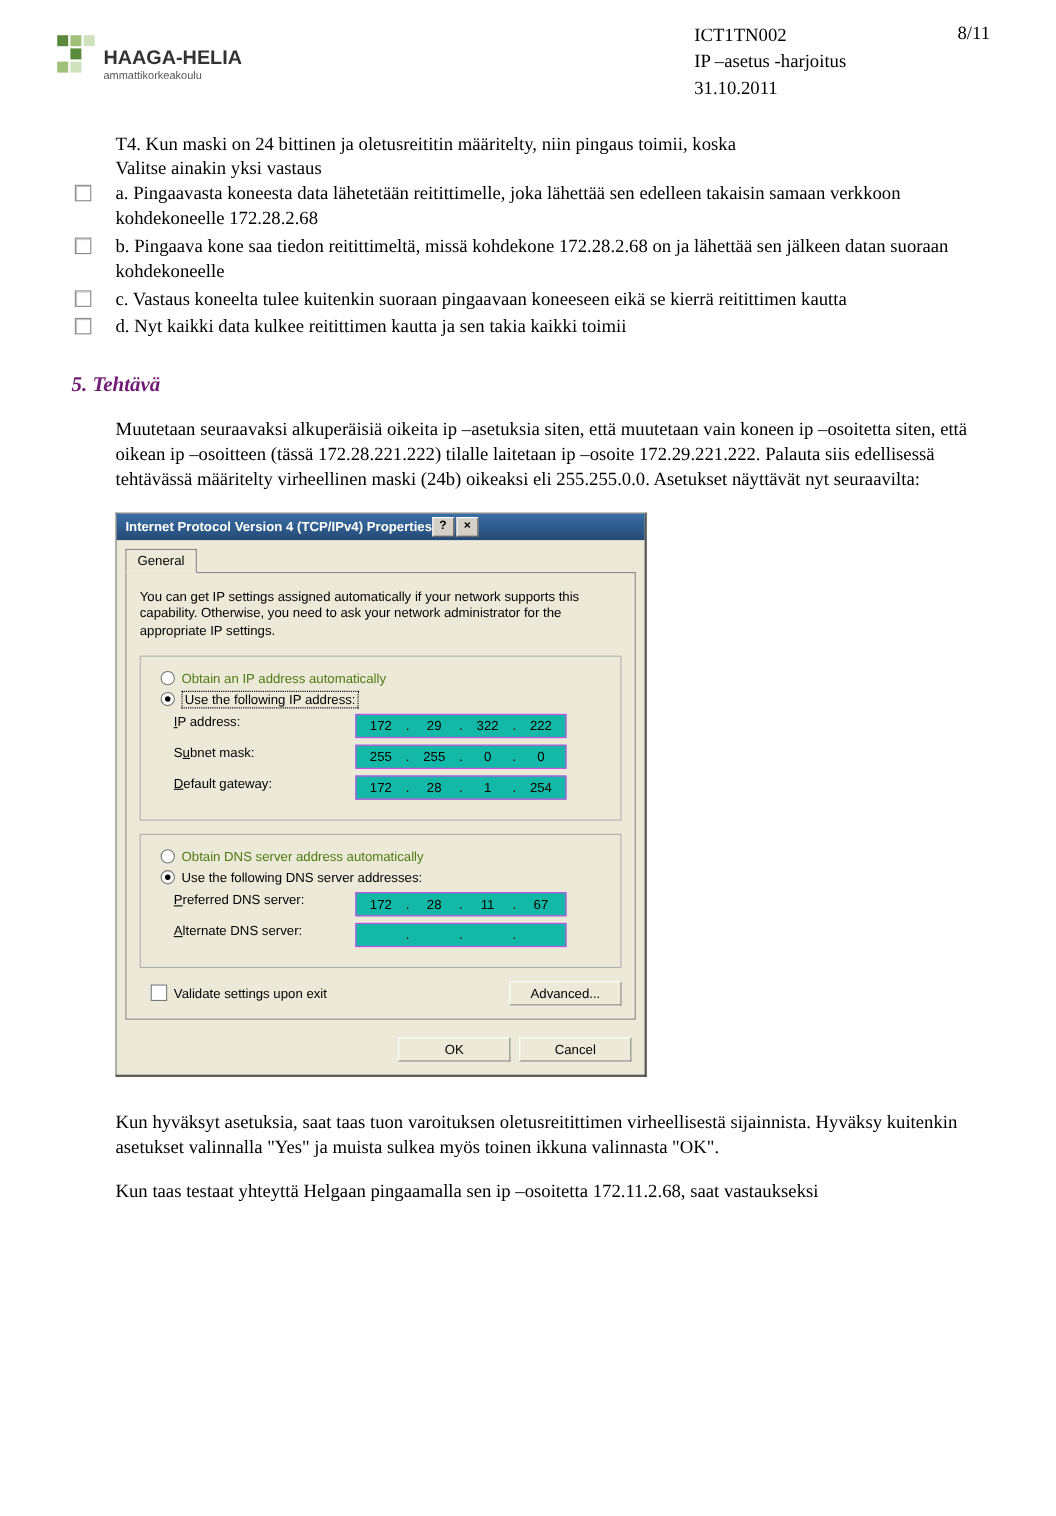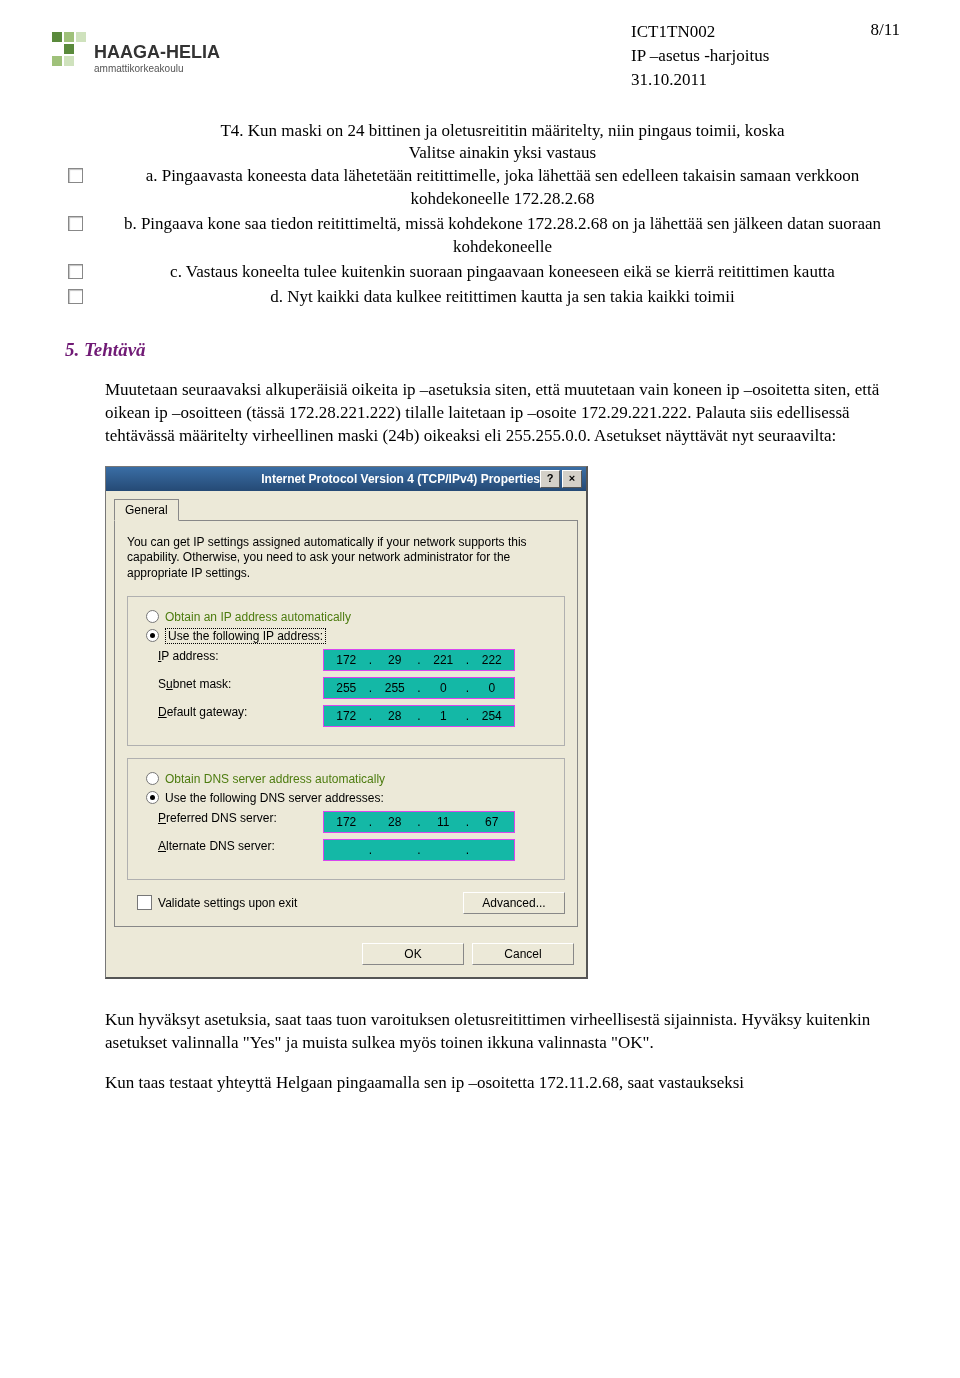--- a/index.html
+++ b/index.html
@@ -32,21 +32,20 @@
   .header-right {
     font-size: 17px;
     margin-right: 10px;
   }
   .content {
     margin-left: 55px;
     margin-right: 10px;
   }
   .question-block {
     margin-bottom: 30px;
-    text-align: center;
   }
   .question-prompt {
     margin-bottom: 2px;
   }
   .choice-row {
     display: flex;
     align-items: flex-start;
     margin-bottom: 2px;
   }
   .checkbox-cell {
@@ -86,21 +85,21 @@
     font-size: 12px;
     width: 480px;
     background: #ece9d8;
     border: 1px solid #777;
     border-right: 2px solid #555;
     border-bottom: 2px solid #555;
     margin-bottom: 30px;
   }
   .titlebar {
     display: flex;
-    justify-content: flex-end;
+    justify-content: flex-start;
     align-items: center;
     background: linear-gradient(#3a6ea5, #254a75);
     color: #fff;
     padding: 3px 4px 3px 8px;
     font-weight: bold;
     font-size: 12px;
   }
   .titlebar-buttons {
     display: flex;
     gap: 2px;
@@ -335,21 +334,21 @@
             <span><span class="dotted-focus">U<span class="ul">s</span>e the following IP address:</span></span>
           </div>
 
           <div class="field-row">
             <div class="field-label"><span class="ul">I</span>P address:</div>
             <div class="ip-input">
               <span class="ip-oct">172</span>
                 <span class="ip-sep">.</span>
               <span class="ip-oct">29</span>
                 <span class="ip-sep">.</span>
-              <span class="ip-oct">221</span>
+              <span class="ip-oct">322</span>
                 <span class="ip-sep">.</span>
               <span class="ip-oct">222</span>
             </div>
           </div>
           <div class="field-row">
             <div class="field-label">S<span class="ul">u</span>bnet mask:</div>
             <div class="ip-input">
               <span class="ip-oct">255</span>
                 <span class="ip-sep">.</span>
               <span class="ip-oct">255</span>

